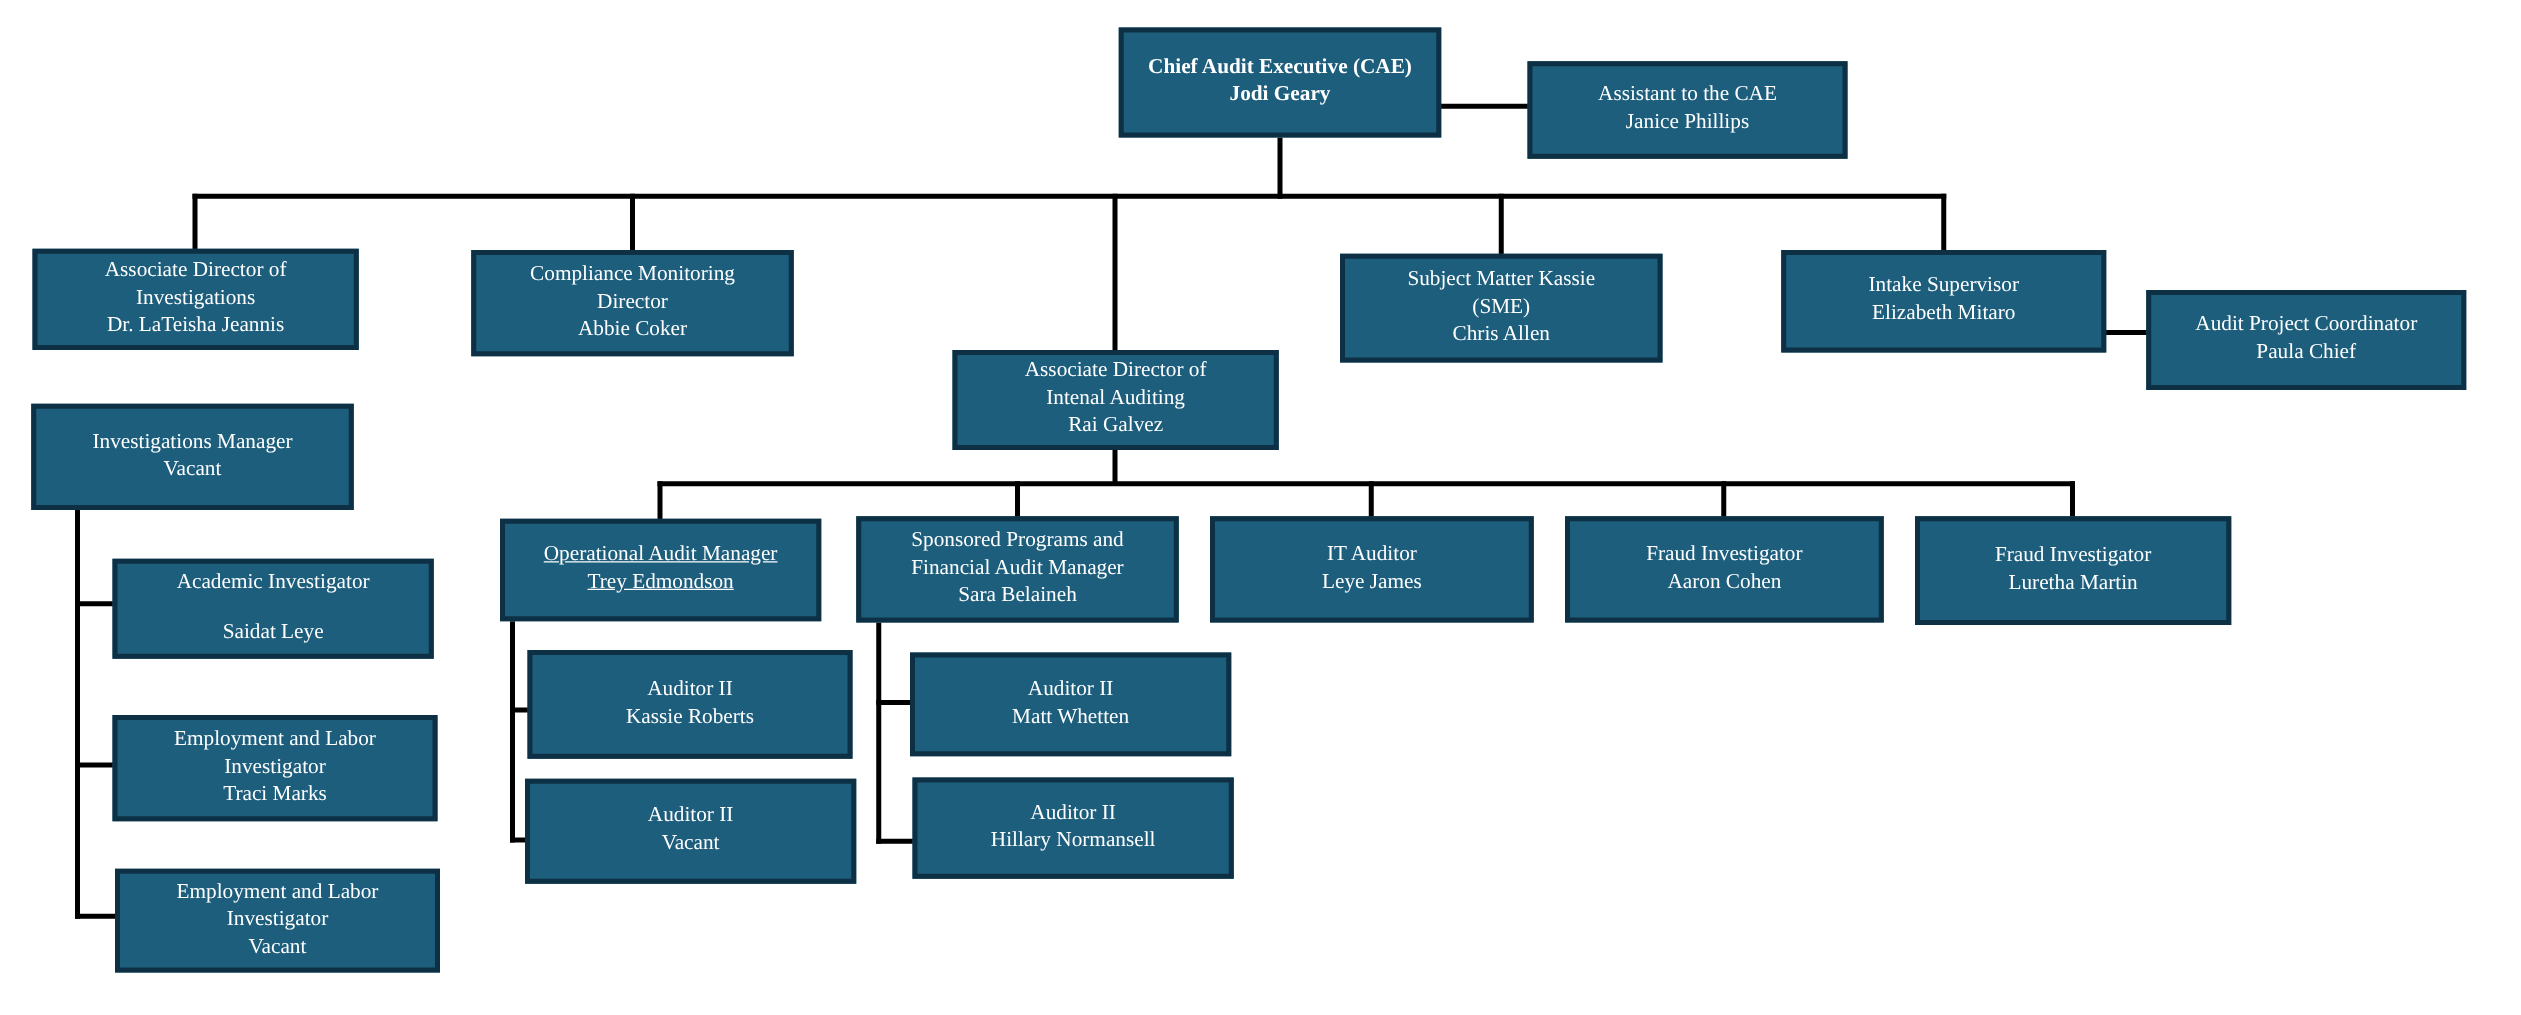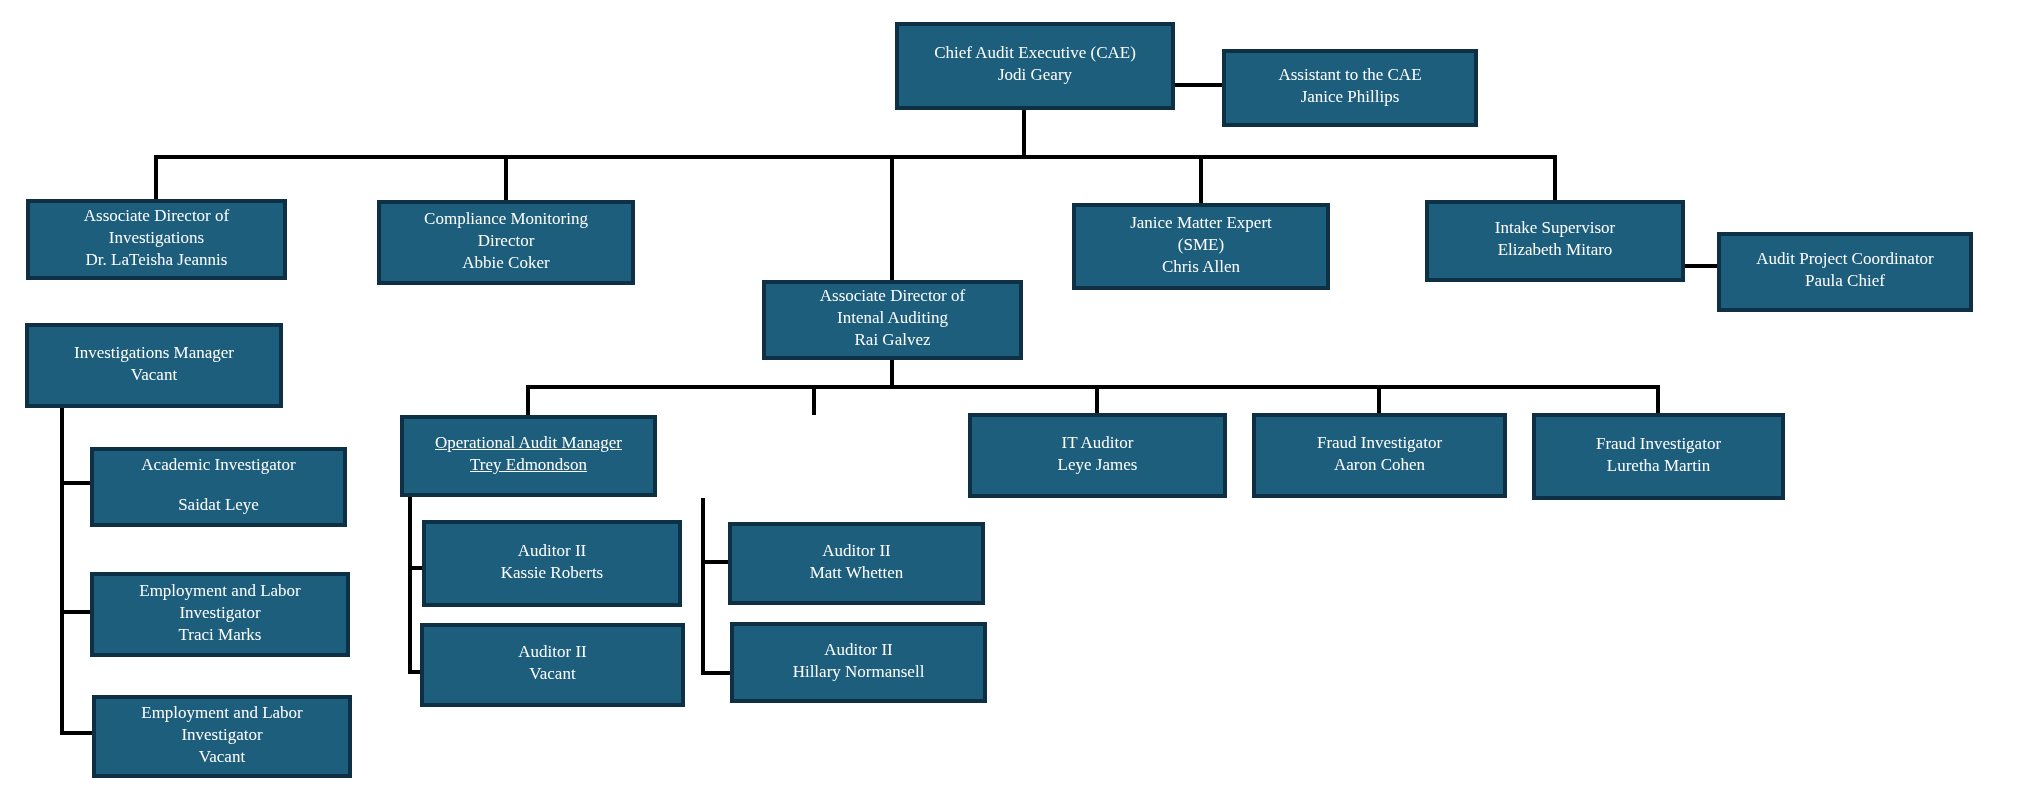--- a/index.html
+++ b/index.html
@@ -60,21 +60,21 @@
   <div class="conn" style="left:60px; top:731px; width:34px; height:4px;"></div>
 
   <div class="conn" style="left:408px; top:497px; width:4px; height:177px;"></div>
   <div class="conn" style="left:408px; top:566px; width:16px; height:4px;"></div>
   <div class="conn" style="left:408px; top:670px; width:14px; height:4px;"></div>
 
   <div class="conn" style="left:701px; top:498px; width:4px; height:177px;"></div>
   <div class="conn" style="left:701px; top:560px; width:29px; height:4px;"></div>
   <div class="conn" style="left:701px; top:671px; width:31px; height:4px;"></div>
 
-  <div class="node" style="left:895px; top:22px; width:280px; height:88px;">
+  <div class="node" style="left:895px; top:22px; width:258px; height:88px;font-weight:bold;">
     <div class="role">Chief Audit Executive (CAE)</div>
     <div class="person">Jodi Geary</div>
   </div>
 
   <div class="node" style="left:1222px; top:49px; width:256px; height:78px;">
     <div class="role">Assistant to the CAE</div>
     <div class="person">Janice Phillips</div>
   </div>
 
   <div class="node" style="left:26px; top:199px; width:261px; height:81px;">
@@ -89,21 +89,21 @@
     <div class="person">Abbie Coker</div>
   </div>
 
   <div class="node" style="left:762px; top:280px; width:261px; height:80px;">
     <div class="role">Associate Director of
 Intenal Auditing</div>
     <div class="person">Rai Galvez</div>
   </div>
 
   <div class="node" style="left:1072px; top:203px; width:258px; height:87px;">
-    <div class="role">Janice Matter Expert
+    <div class="role">Subject Matter Kassie
 (SME)</div>
     <div class="person">Chris Allen</div>
   </div>
 
   <div class="node" style="left:1425px; top:200px; width:260px; height:82px;">
     <div class="role">Intake Supervisor</div>
     <div class="person">Elizabeth Mitaro</div>
   </div>
 
   <div class="node" style="left:1717px; top:232px; width:256px; height:80px;">
@@ -131,20 +131,25 @@
     <div class="role">Employment and Labor
 Investigator</div>
     <div class="person">Vacant</div>
   </div>
 
   <div class="node" style="left:400px; top:415px; width:257px; height:82px;text-decoration:underline;">
     <div class="role">Operational Audit Manager</div>
     <div class="person">Trey Edmondson</div>
   </div>
 
+  <div class="node" style="left:685px; top:413px; width:258px; height:85px;">
+    <div class="role">Sponsored Programs and
+Financial Audit Manager</div>
+    <div class="person">Sara Belaineh</div>
+  </div>
 
   <div class="node" style="left:968px; top:413px; width:259px; height:85px;">
     <div class="role">IT Auditor</div>
     <div class="person">Leye James</div>
   </div>
 
   <div class="node" style="left:1252px; top:413px; width:255px; height:85px;">
     <div class="role">Fraud Investigator</div>
     <div class="person">Aaron Cohen</div>
   </div>

